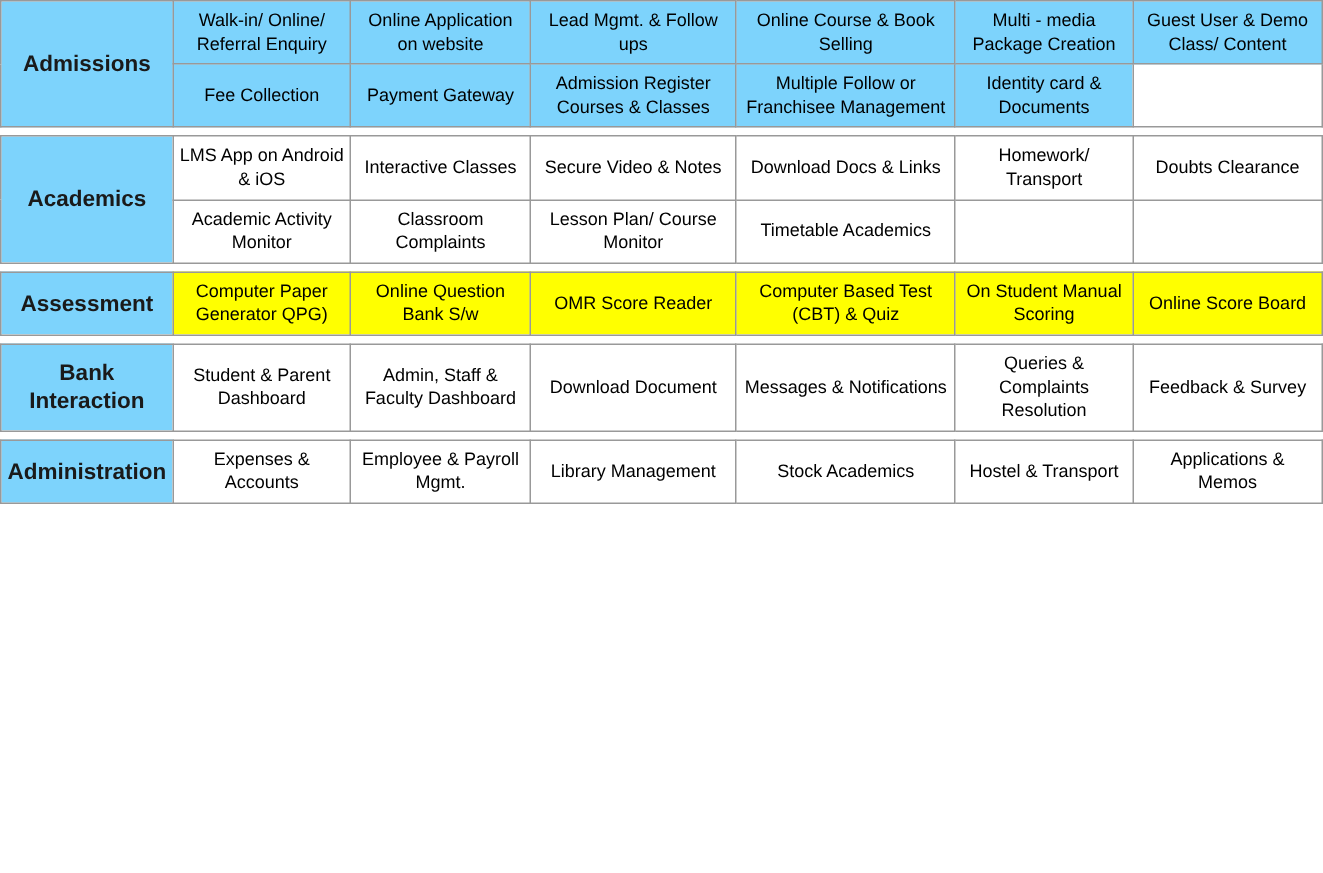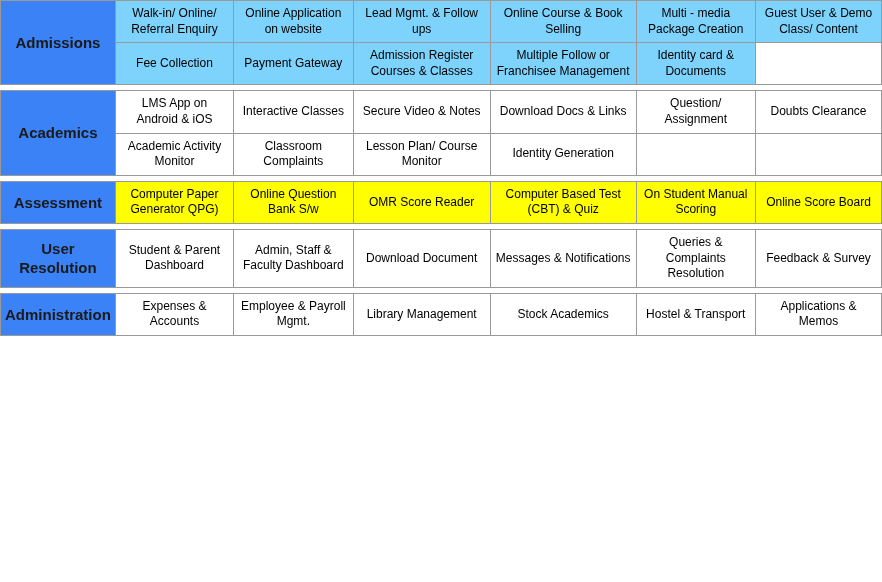--- a/index.html
+++ b/index.html
@@ -15,21 +15,21 @@
       border-collapse: collapse;
     }
     td, th {
       border: 1px solid #999;
       text-align: center;
       vertical-align: middle;
       padding: 5px 4px;
       line-height: 1.3;
     }
     .section-label {
-      background: #3b82f6;
+      background: #7dd3fc;
       font-size: 15px;
       font-weight: bold;
       color: #1a1a1a;
       width: 110px;
     }
     .cell-peach {
       background: #7dd3fc;
     }
     .cell-white {
       background: #ffffff;
@@ -68,48 +68,48 @@
       </tr>
       <tr class="section-gap">
         <td colspan="7"></td>
       </tr>
       <tr>
         <td class="section-label" rowspan="2">Academics</td>
         <td class="cell-white">LMS App on Android &amp; iOS</td>
         <td class="cell-white">Interactive Classes</td>
         <td class="cell-white">Secure Video &amp; Notes</td>
         <td class="cell-white">Download Docs &amp; Links</td>
-        <td class="cell-white">Question/ Assignment</td>
+        <td class="cell-white">Homework/ Transport</td>
         <td class="cell-white">Doubts Clearance</td>
       </tr>
       <tr>
         <td class="cell-white">Academic Activity Monitor</td>
         <td class="cell-white">Classroom Complaints</td>
         <td class="cell-white">Lesson Plan/ Course Monitor</td>
-        <td class="cell-white">Identity Generation</td>
+        <td class="cell-white">Timetable Academics</td>
         <td class="cell-white"></td>
         <td class="cell-white"></td>
       </tr>
       <tr class="section-gap">
         <td colspan="7"></td>
       </tr>
       <tr>
         <td class="section-label" rowspan="1">Assessment</td>
         <td class="cell-yellow">Computer Paper Generator QPG)</td>
         <td class="cell-yellow">Online Question Bank S/w</td>
         <td class="cell-yellow">OMR Score Reader</td>
         <td class="cell-yellow">Computer Based Test (CBT) &amp; Quiz</td>
         <td class="cell-yellow">On Student Manual Scoring</td>
         <td class="cell-yellow">Online Score Board</td>
       </tr>
       <tr class="section-gap">
         <td colspan="7"></td>
       </tr>
       <tr>
-        <td class="section-label" rowspan="1">User Resolution</td>
+        <td class="section-label" rowspan="1">Bank Interaction</td>
         <td class="cell-white">Student &amp; Parent Dashboard</td>
         <td class="cell-white">Admin, Staff &amp; Faculty Dashboard</td>
         <td class="cell-white">Download Document</td>
         <td class="cell-white">Messages &amp; Notifications</td>
         <td class="cell-white">Queries &amp; Complaints Resolution</td>
         <td class="cell-white">Feedback &amp; Survey</td>
       </tr>
       <tr class="section-gap">
         <td colspan="7"></td>
       </tr>

